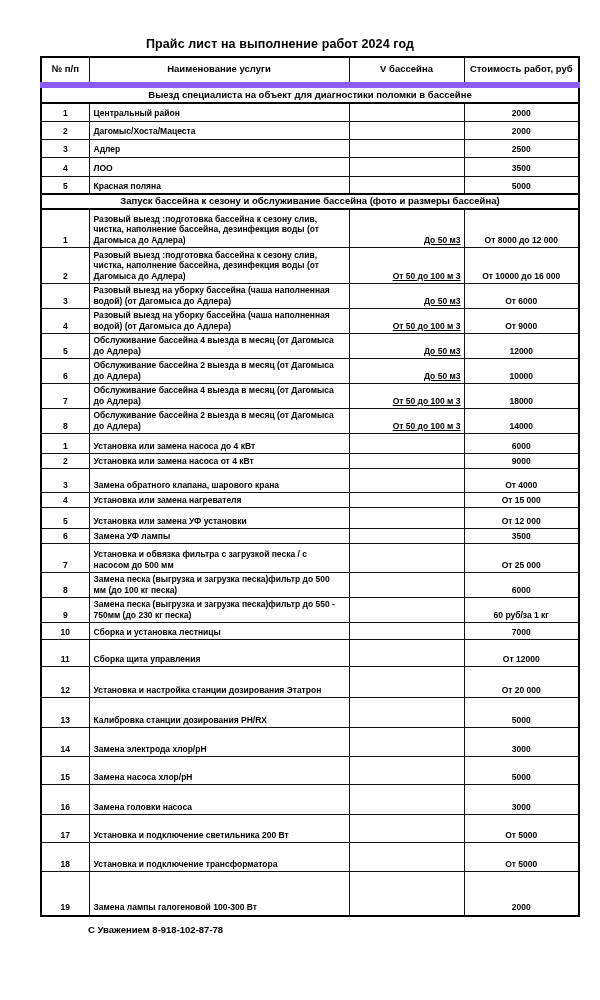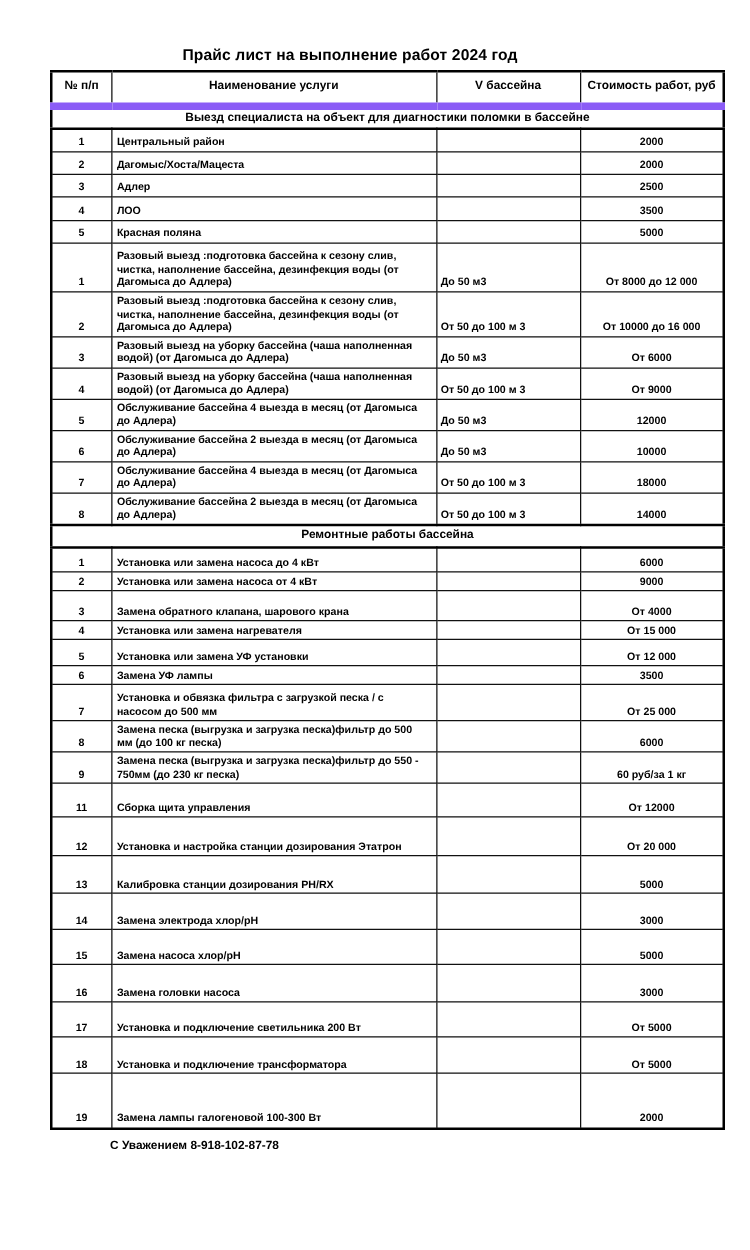--- a/index.html
+++ b/index.html
@@ -53,21 +53,21 @@
     border-top:2px solid #000;
     border-bottom:2px solid #000;
     padding:1px 12px;
   }
   td.num   { text-align:center; }
   td.service {
     text-align:left;
     white-space:pre-line;
     padding-left:4px;
   }
-  td.vol   { text-align:left; }
+  td.vol   { text-align:right;text-decoration:underline; }
   td.price { text-align:center; }
   .footer {
     margin:7px 0 0 88px;
     font-size:9.5px;
   }
 </style>
 </head>
 <body>
 
 <div class="page">
@@ -116,20 +116,23 @@
           <td class="service">ЛОО</td>
           <td class="vol"></td>
           <td class="price">3500</td>
         </tr>
         <tr style="height: 18px;">
           <td class="num">5</td>
           <td class="service">Красная поляна</td>
           <td class="vol"></td>
           <td class="price">5000</td>
         </tr>
+        <tr class="section-row" style="height: 14px;">
+          <td colspan="4">Запуск бассейна к сезону и обслуживание бассейна (фото и размеры бассейна)</td>
+        </tr>
         <tr style="height: 39px;">
           <td class="num">1</td>
           <td class="service">Разовый выезд :подготовка бассейна к сезону слив,
 чистка, наполнение бассейна, дезинфекция воды (от
 Дагомыса до Адлера)</td>
           <td class="vol">До 50 м3</td>
           <td class="price">От 8000 до 12 000</td>
         </tr>
         <tr style="height: 36px;">
           <td class="num">2</td>
@@ -174,23 +177,20 @@
           <td class="vol">От 50 до 100 м 3</td>
           <td class="price">18000</td>
         </tr>
         <tr style="height: 22px;">
           <td class="num">8</td>
           <td class="service">Обслуживание бассейна 2 выезда в месяц (от Дагомыса
 до Адлера)</td>
           <td class="vol">От 50 до 100 м 3</td>
           <td class="price">14000</td>
         </tr>
-        <tr class="section-row" style="height: 18px;">
-          <td colspan="4">Ремонтные работы бассейна</td>
-        </tr>
         <tr style="height: 20px;">
           <td class="num">1</td>
           <td class="service">Установка или замена насоса до 4 кВт</td>
           <td class="vol"></td>
           <td class="price">6000</td>
         </tr>
         <tr style="height: 15px;">
           <td class="num">2</td>
           <td class="service">Установка или замена насоса от 4 кВт</td>
           <td class="vol"></td>
@@ -234,20 +234,26 @@
           <td class="vol"></td>
           <td class="price">6000</td>
         </tr>
         <tr style="height: 25px;">
           <td class="num">9</td>
           <td class="service">Замена песка (выгрузка и загрузка песка)фильтр до 550 -
 750мм (до 230 кг песка)</td>
           <td class="vol"></td>
           <td class="price">60 руб/за 1 кг</td>
         </tr>
+        <tr style="height: 17px;">
+          <td class="num">10</td>
+          <td class="service">Сборка и установка лестницы</td>
+          <td class="vol"></td>
+          <td class="price">7000</td>
+        </tr>
         <tr style="height: 27px;">
           <td class="num">11</td>
           <td class="service">Сборка щита управления
 </td>
           <td class="vol"></td>
           <td class="price">От 12000</td>
         </tr>
         <tr style="height: 31px;">
           <td class="num">12</td>
           <td class="service">Установка и настройка станции дозирования Этатрон

